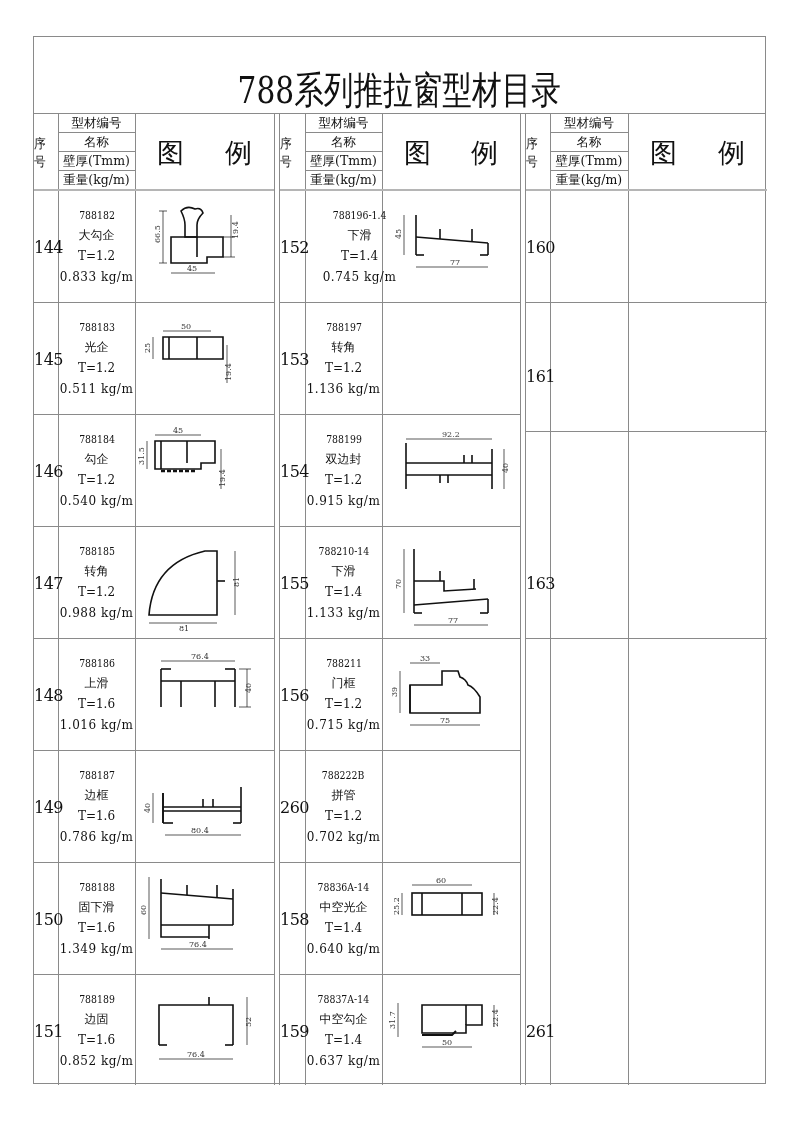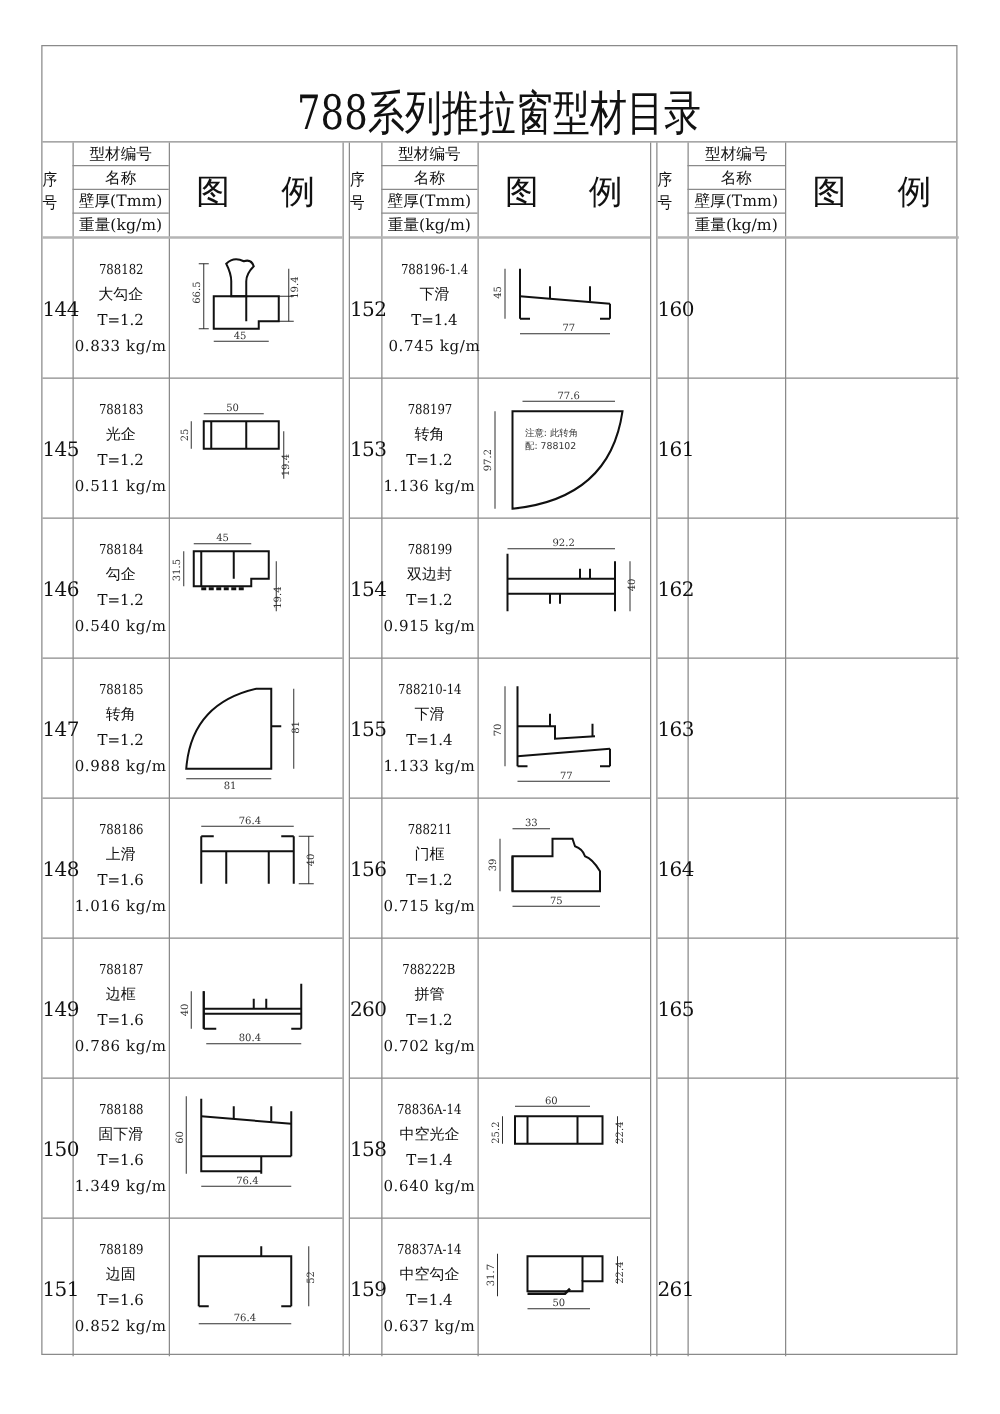--- a/index.html
+++ b/index.html
@@ -264,21 +264,21 @@
       <div class="hdr-sub b" style="left:25px;top:19px;width:77px">名称</div>
       <div class="hdr-sub b" style="left:25px;top:38px;width:77px">壁厚(Tmm)</div>
       <div class="hdr-sub" style="left:25px;top:57px;width:77px">重量(kg/m)</div>
       <div class="hdr-fig" style="left:102px;width:138px">
         <span>图</span>
         <span>例</span>
       </div>
     </div>
         <div class="row line" style="top:77px">
           <div class="seq" style="width:25px">152</div>
-          <div class="info" style="left:29px;width:77px">
+          <div class="info" style="left:41px;width:77px">
           <div class="code">788196-1.4</div>
           <div class="name">下滑</div>
           <div class="thk">T=1.4</div>
           <div class="wt">0.745 kg/m</div>
         </div>
           <div class="fig" style="left:102px;width:138px">
           <svg width="138" height="112" viewBox="0 0 138 112">
     <line x1="22" y1="24" x2="22" y2="64" stroke="#111" fill="none" stroke-width="0.7"></line>
     <text class="dim" x="0" y="0" transform="translate(19,48) rotate(-90)">45</text>
     <line x1="34" y1="24" x2="34" y2="64" stroke="#111" fill="none" stroke-width="1.6"></line>
@@ -293,31 +293,20 @@
             </svg>
         </div>
         </div>
         <div class="row line" style="top:189px">
           <div class="seq" style="width:25px">153</div>
           <div class="info" style="left:25px;width:77px">
           <div class="code">788197</div>
           <div class="name">转角</div>
           <div class="thk">T=1.2</div>
           <div class="wt">1.136 kg/m</div>
-        </div>
-          <div class="fig" style="left:102px;width:138px">
-          <svg width="138" height="112" viewBox="0 0 138 112">
-    <line x1="36" y1="18" x2="110" y2="18" stroke="#111" fill="none" stroke-width="0.7"></line>
-              <text class="dim" x="64" y="16">77.6</text>
-    <path d="M28 26 L116 26 Q106 96 28 104 Z" stroke="#111" fill="none" stroke-width="1.6"></path>
-    <line x1="14" y1="26" x2="14" y2="104" stroke="#111" fill="none" stroke-width="0.7"></line>
-    <text class="dim" x="0" y="0" transform="translate(11,74) rotate(-90)">97.2</text>
-    <text class="note" x="38" y="46">注意: 此转角</text>
-    <text class="note" x="38" y="56">配: 788102</text>
-            </svg>
         </div>
         </div>
         <div class="row line" style="top:301px">
           <div class="seq" style="width:25px">154</div>
           <div class="info" style="left:25px;width:77px">
           <div class="code">788199</div>
           <div class="name">双边封</div>
           <div class="thk">T=1.2</div>
           <div class="wt">0.915 kg/m</div>
         </div>
@@ -448,33 +437,24 @@
       <div class="hdr-sub b" style="left:24px;top:38px;width:78px">壁厚(Tmm)</div>
       <div class="hdr-sub" style="left:24px;top:57px;width:78px">重量(kg/m)</div>
       <div class="hdr-fig" style="left:102px;width:139px">
         <span>图</span>
         <span>例</span>
       </div>
     </div>
         <div class="row line" style="top:77px">
           <div class="seq" style="width:24px">160</div>
         </div>
-        <div class="row line" style="top:189px">
+        <div class="row line" style="top:206px">
           <div class="seq" style="width:24px">161</div>
-        </div>
-        <div class="row line" style="top:301px">
-          <div class="seq" style="width:24px">162</div>
         </div>
         <div class="row line" style="top:413px">
           <div class="seq" style="width:24px">163</div>
-        </div>
-        <div class="row line" style="top:525px">
-          <div class="seq" style="width:24px">164</div>
-        </div>
-        <div class="row line" style="top:637px">
-          <div class="seq" style="width:24px">165</div>
         </div>
         <div class="row" style="top:861px">
           <div class="seq" style="width:24px">261</div>
         </div>
       </div>
     </div>
 </div>
 
 </body></html>

